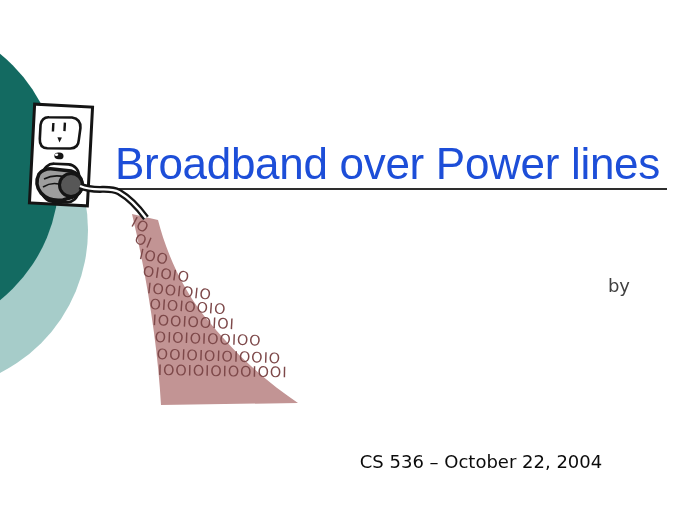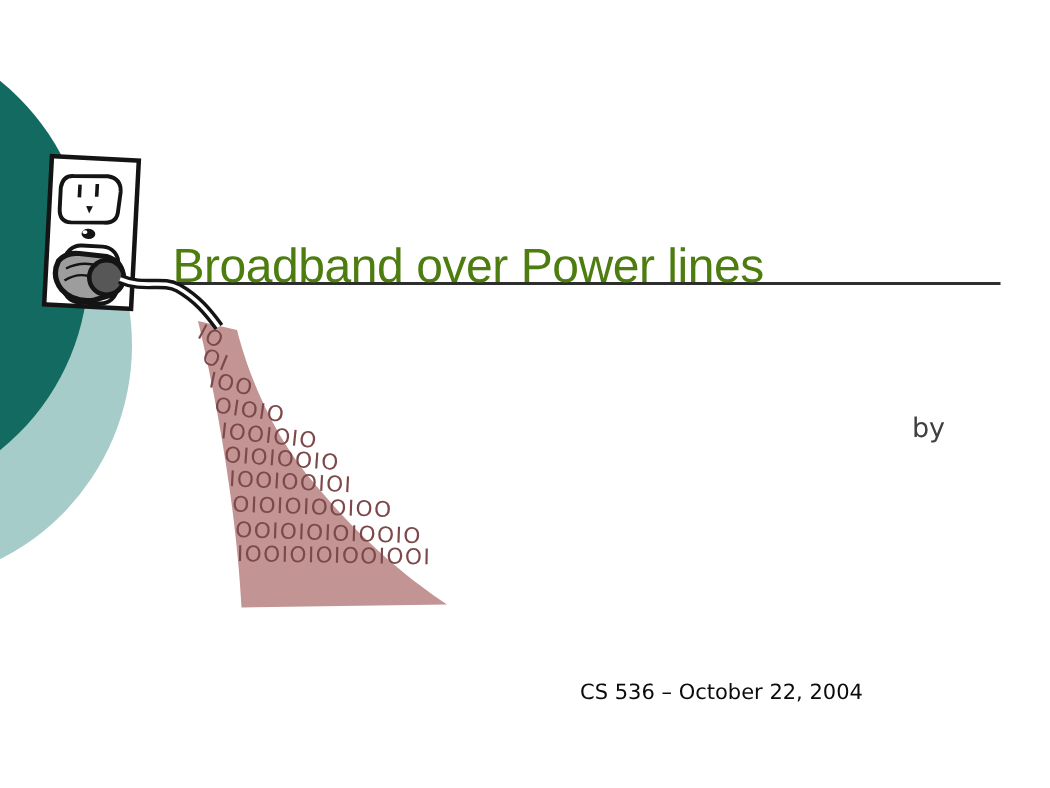--- a/index.html
+++ b/index.html
@@ -12,22 +12,22 @@
   }
   
   .circle{position:absolute;border-radius:50%;}
   .light-circle{left:-232px;top:70px;width:320px;height:320px;background:#A6CCC9;}
   .dark-circle{left:-257px;top:19px;width:316px;height:316px;background:#136A61;}
 
   
   .title{
     position:absolute;left:115px;top:142px;
     font-family:"Liberation Sans", sans-serif;
-    font-size:32px;line-height:44px;letter-spacing:-0.3px;
-    color:#4d7c0f;white-space:nowrap;margin-top:13px;
+    font-size:44px;line-height:44px;letter-spacing:-0.3px;
+    color:#1d4ed8;white-space:nowrap;
   }
   .divider{position:absolute;left:57px;top:188px;width:610px;height:2px;background:#2e2e2e;}
 
   
   .wedge-svg{position:absolute;left:120px;top:205px;width:185px;height:205px;}
   .outlet-svg{position:absolute;left:18px;top:95px;width:140px;height:135px;}
 
   
   .bin-row{
     position:absolute;
@@ -46,21 +46,21 @@
   .r8{left:155px;top:330px;transform:rotate(2deg);}
   .r9{left:157px;top:347px;transform:rotate(2deg);}
   .r10{left:158px;top:363px;transform:rotate(1deg);}
 
   
   .byline-block{position:absolute;left:330px;top:275px;width:300px;text-align:right;color:#404040;}
   .byline{font-size:18px;line-height:21px;}
   .authors{font-size:26px;line-height:31.5px;margin-top:3px;}
   .footer{
     position:absolute;left:331px;top:451px;width:300px;
-    text-align:center;font-size:14px;line-height:22px;color:#0b0b0b;
+    text-align:center;font-size:18px;line-height:22px;color:#0b0b0b;
     white-space:nowrap;
   }
 </style>
 </head>
 <body>
 
 <div class="slide">
 
   <div class="circle light-circle"></div>
   <div class="circle dark-circle"></div>

